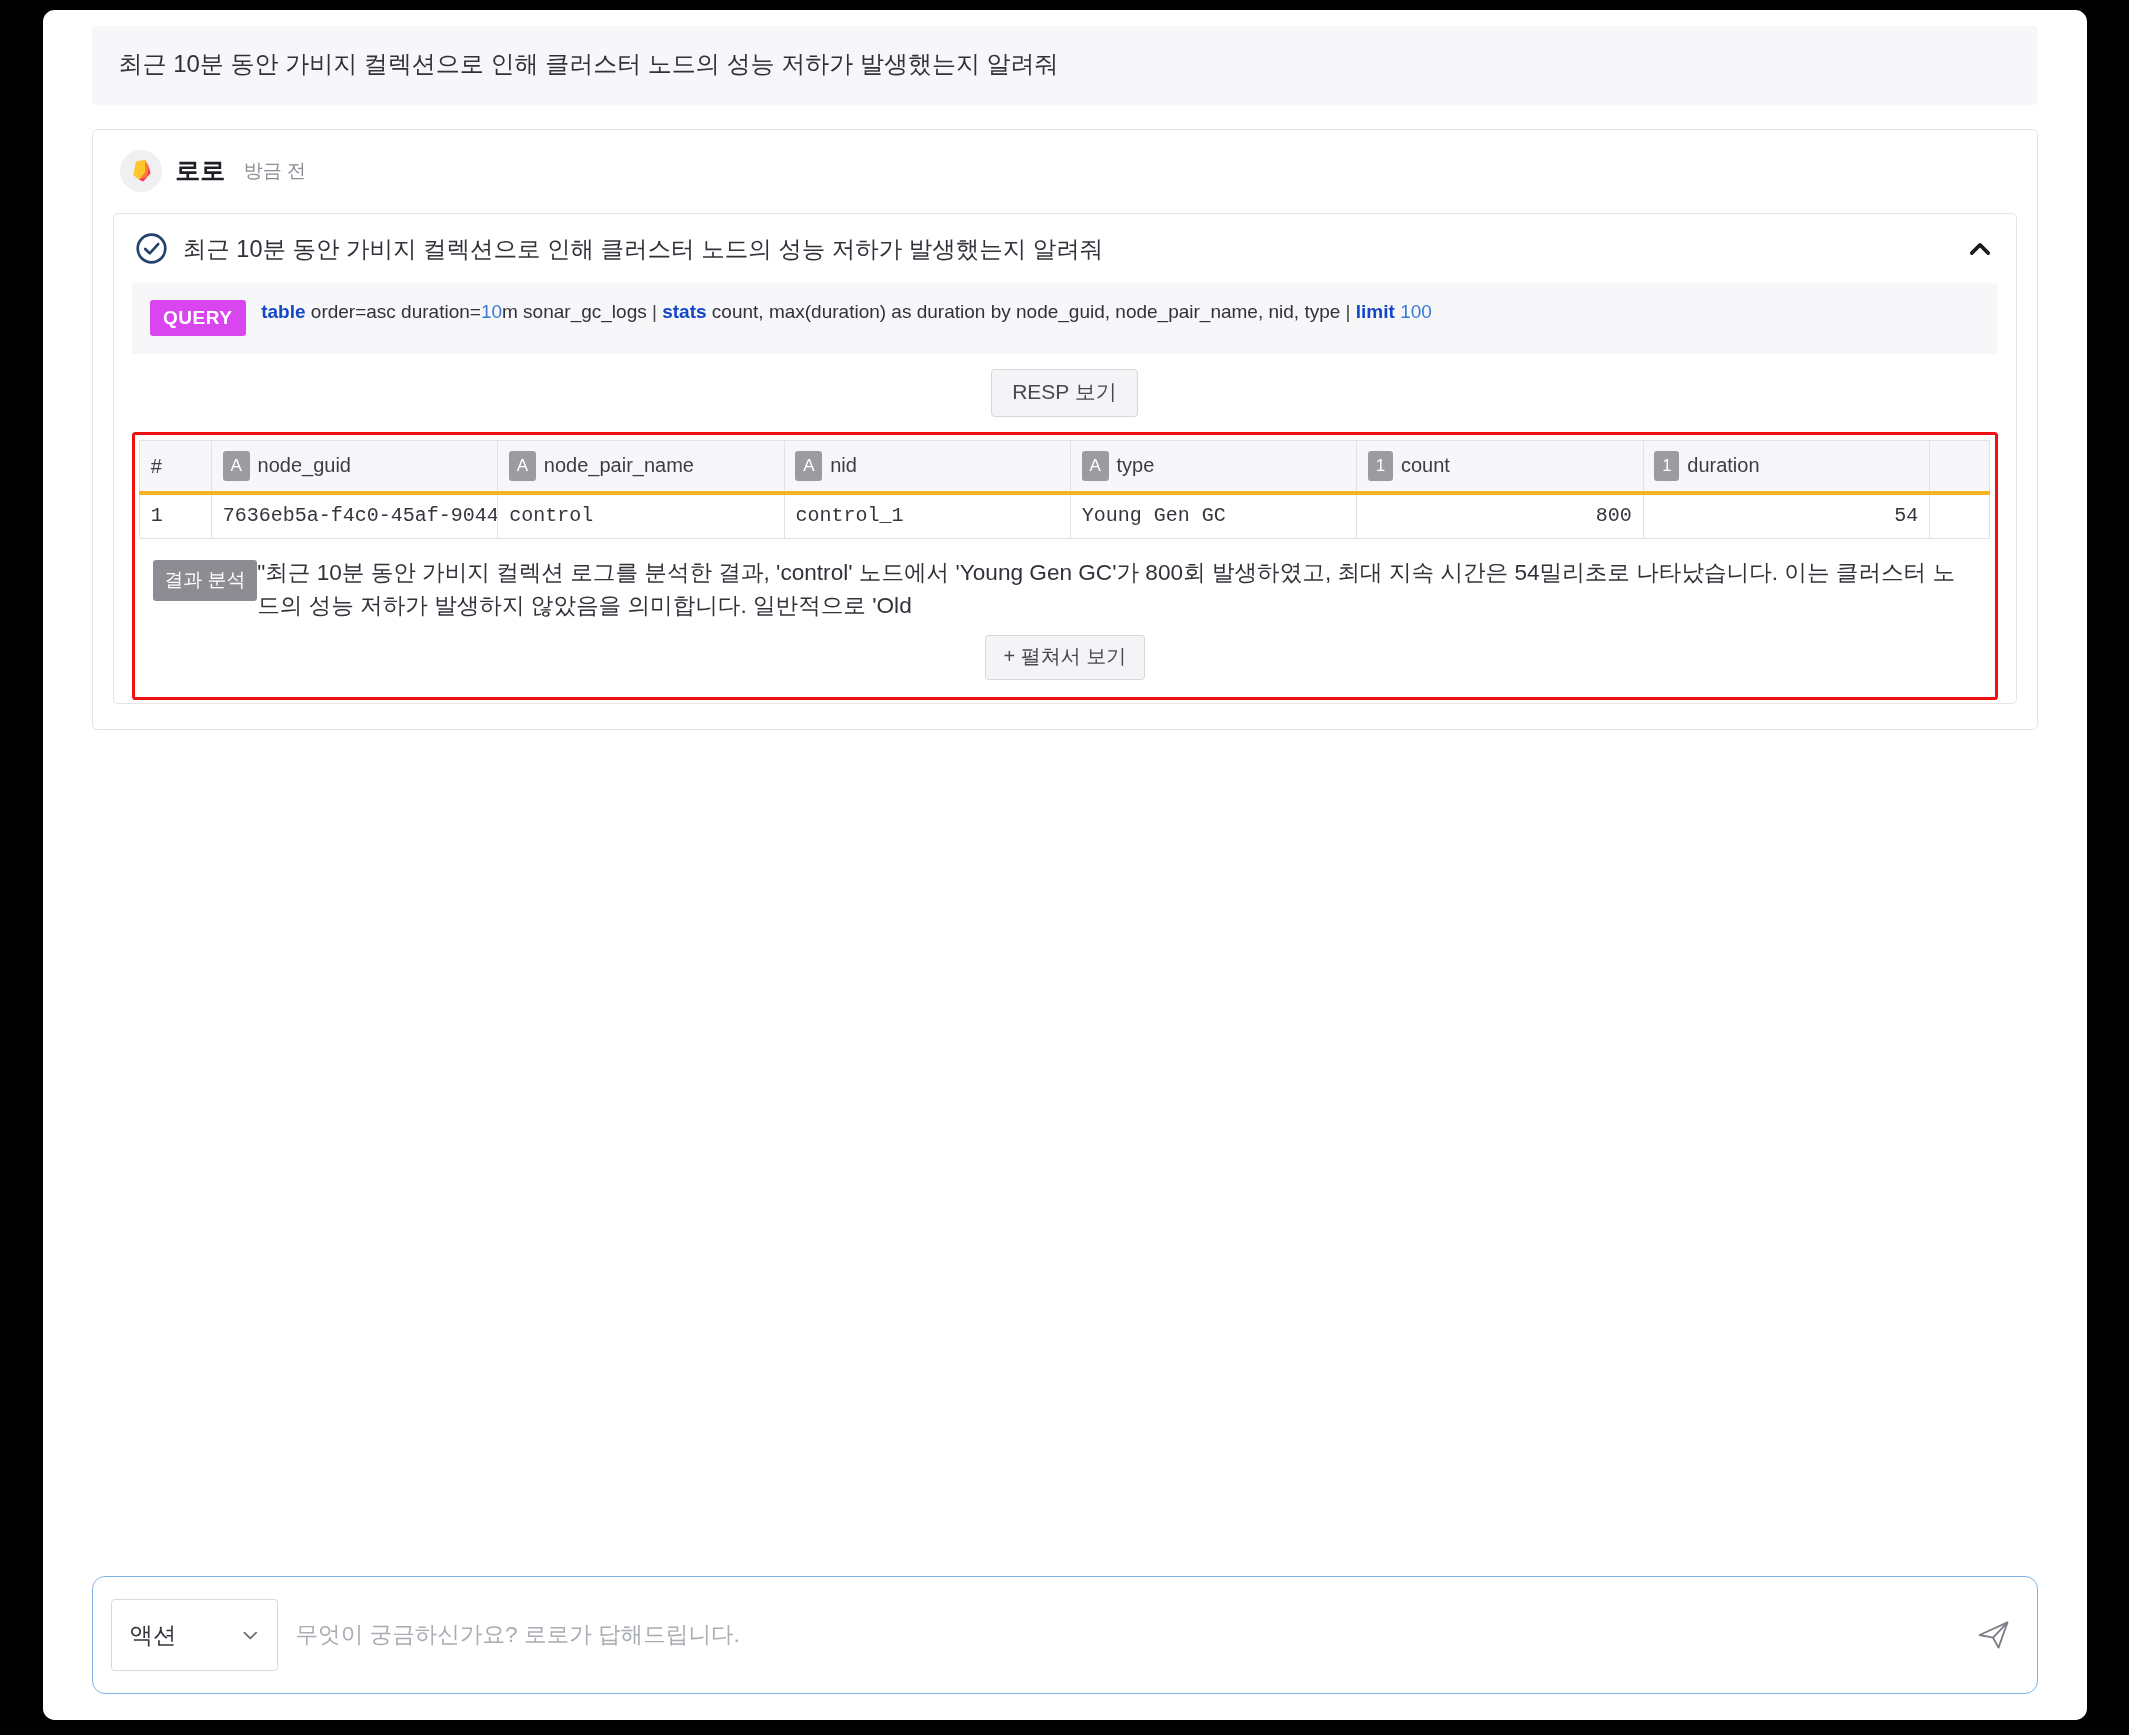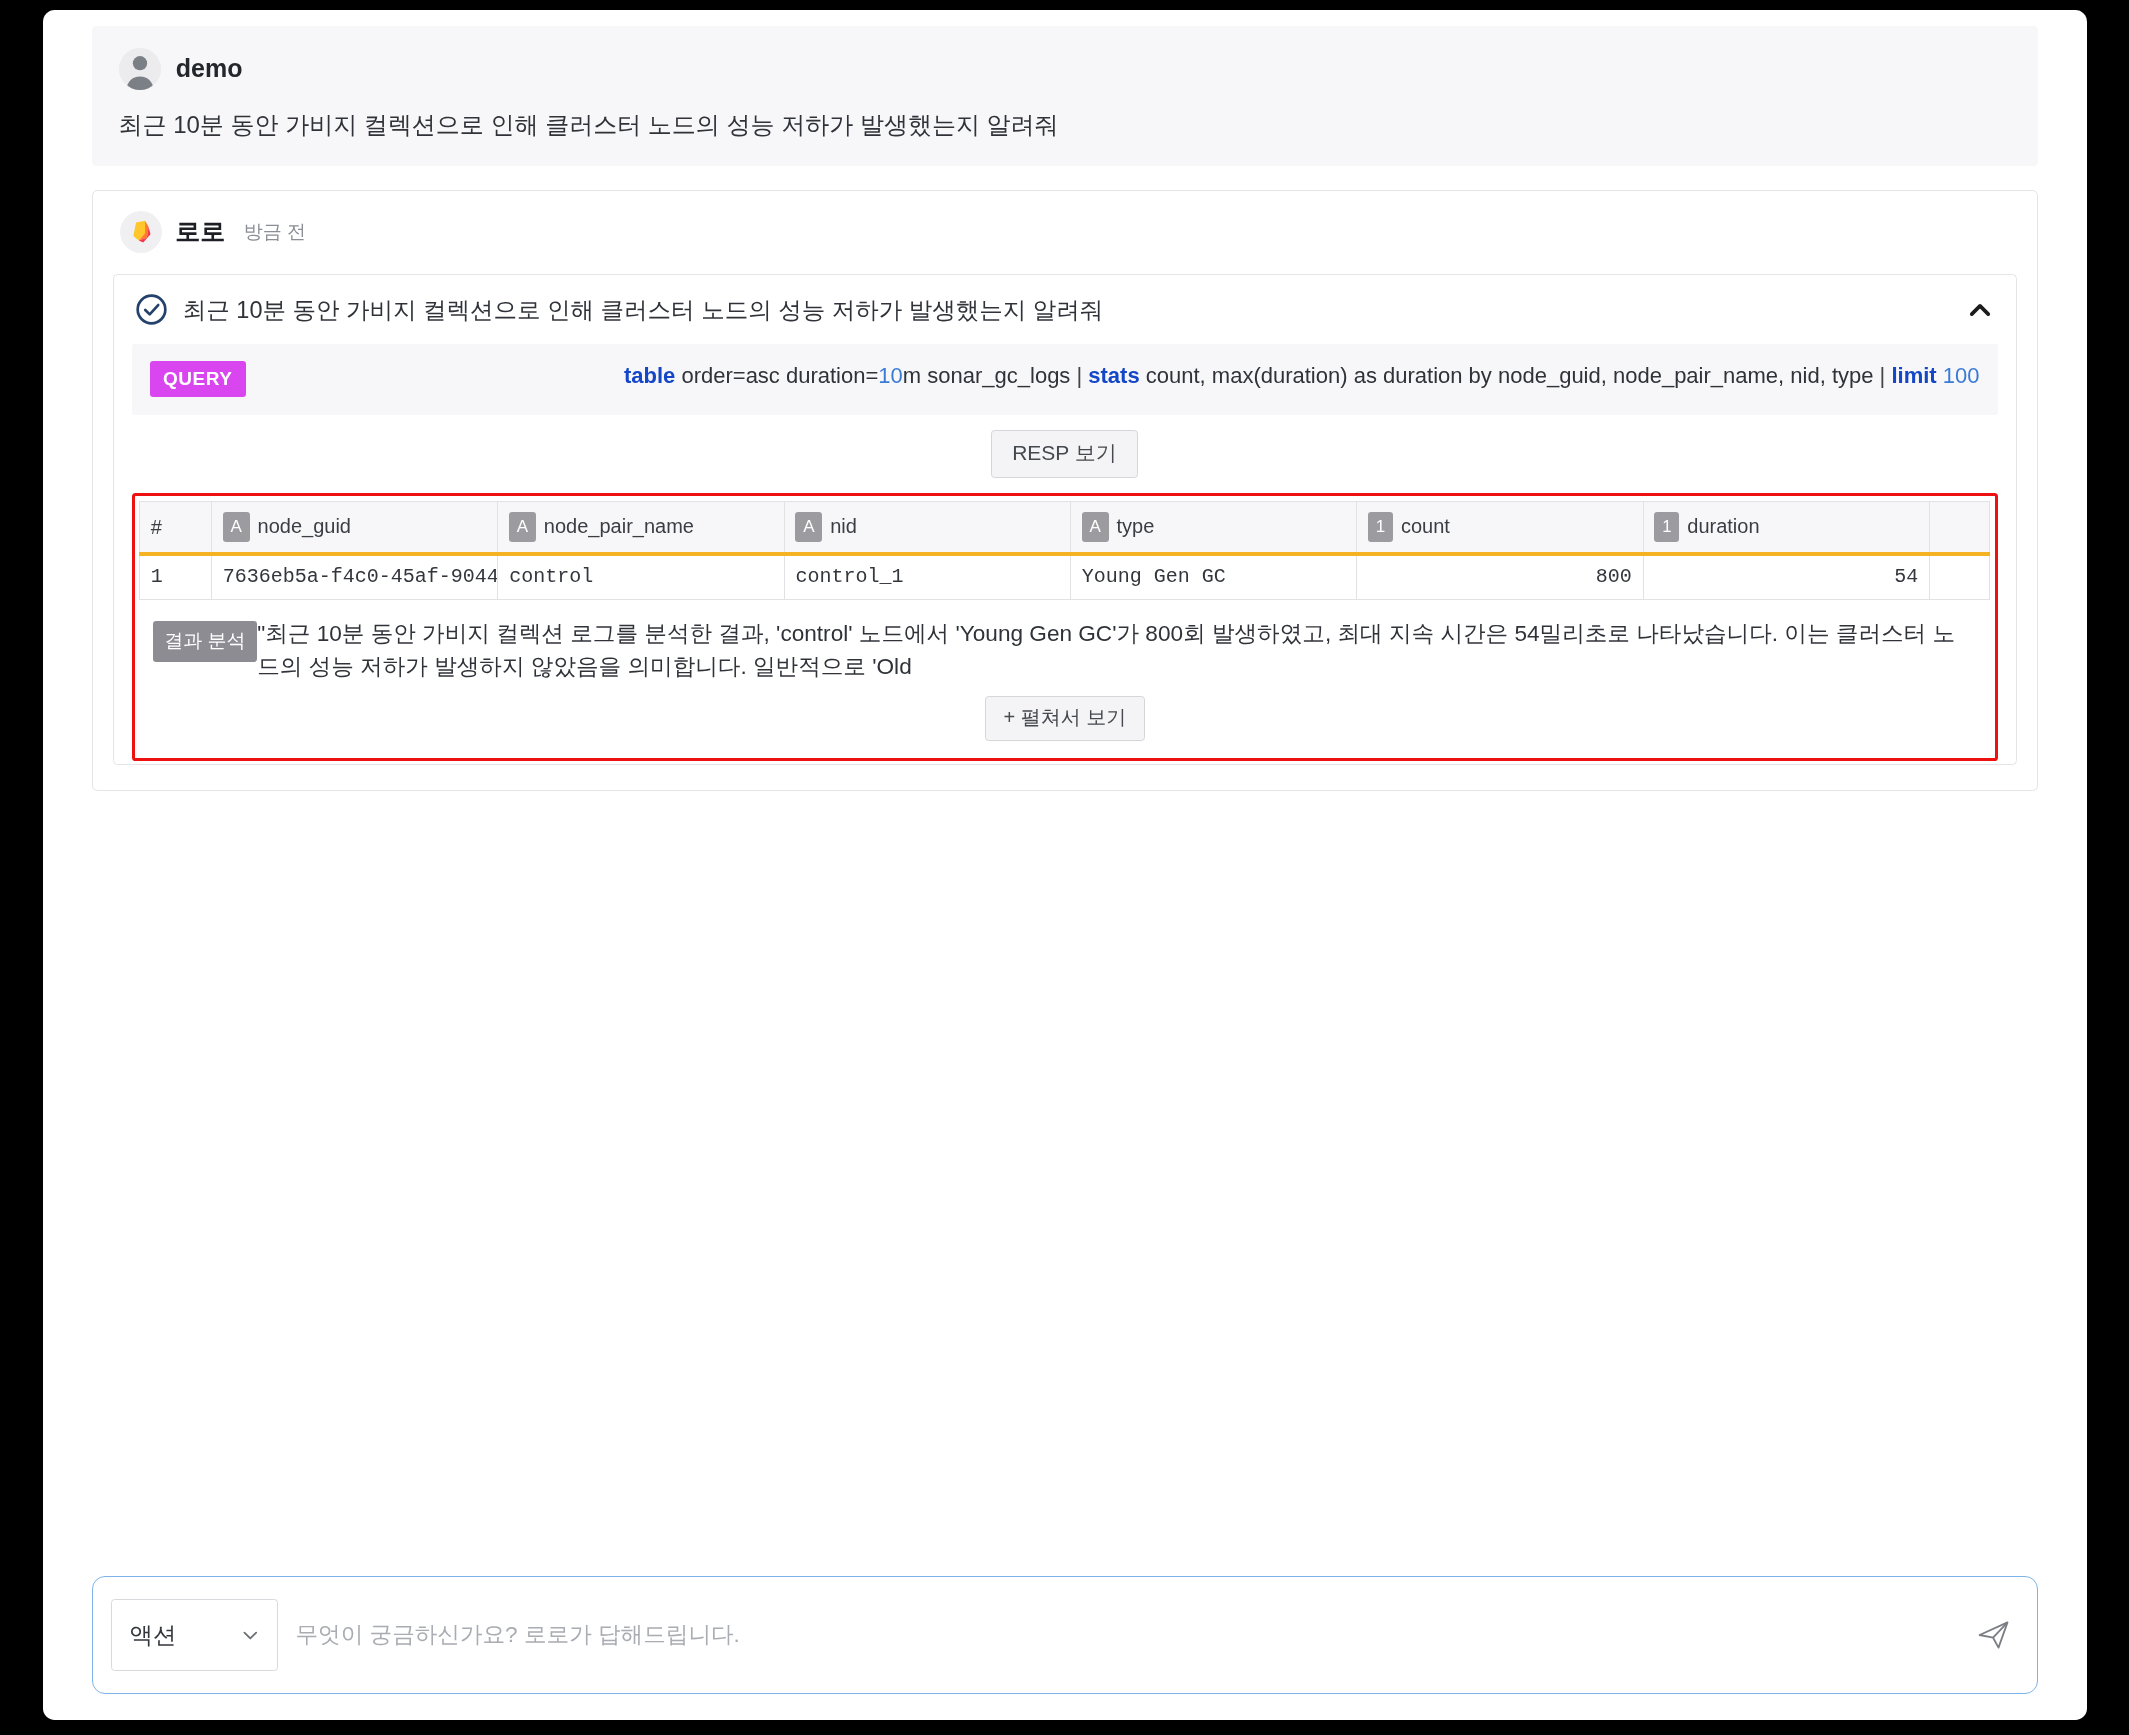--- a/index.html
+++ b/index.html
@@ -146,25 +146,24 @@
     color: #ffffff;
     font-size: 19px;
     font-weight: 700;
     letter-spacing: 0.5px;
     padding: 6.3px 13.5px 7.2px 13.5px;
     border-radius: 3.2px;
     margin-top: 1.8px;
   }
   .query-text {
     flex: 1 1 auto;
-    font-size: 22px;
+    font-size: 19px;
     line-height: 1.42;
     color: #c27f1a;
     word-break: break-word;
-    text-align: right;
   }
   .q-kw { color: #1446c8; font-weight: 700; }
   .q-num { color: #3a7bd5; }
   .q-plain { color: #2f3238; }
   .q-pipe { color: #444; }
 
   .resp-row {
     display: flex; justify-content: center;
     padding: 15.3px 0 13.5px 0;
   }
@@ -328,30 +327,20 @@
 </head>
 <body>
 
 <div class="screen">
   <div class="window">
 
 
     <div class="conversation">
 
       <div class="user-turn">
-        <div class="user-head">
-          <div class="avatar">
-            <svg viewBox="0 0 94 94" xmlns="http://www.w3.org/2000/svg">
-              <circle cx="47" cy="47" r="47" fill="#ececee"></circle>
-              <circle cx="47" cy="34" r="16" fill="#7b7f86"></circle>
-              <path d="M17 94c0-18 13-30 30-30s30 12 30 30z" fill="#7b7f86"></path>
-            </svg>
-          </div>
-          <div class="user-name">demo</div>
-        </div>
         <div class="user-text">최근 10분 동안 가비지 컬렉션으로 인해 클러스터 노드의 성능 저하가 발생했는지 알려줘</div>
       </div>
 
       <div class="assistant-turn">
         <div class="assistant-head">
           <div class="bot-avatar">
             <svg viewBox="0 0 62 62" xmlns="http://www.w3.org/2000/svg">
               <path d="M20 10 L40 6 L40 34 L26 50 L14 40 Z" fill="#ffc72c"></path>
               <path d="M40 6 L48 20 L44 44 L26 50 L40 34 Z" fill="#ff7a2f"></path>
               <path d="M48 20 L52 36 L36 54 L26 50 L44 44 Z" fill="#f5364a"></path>

